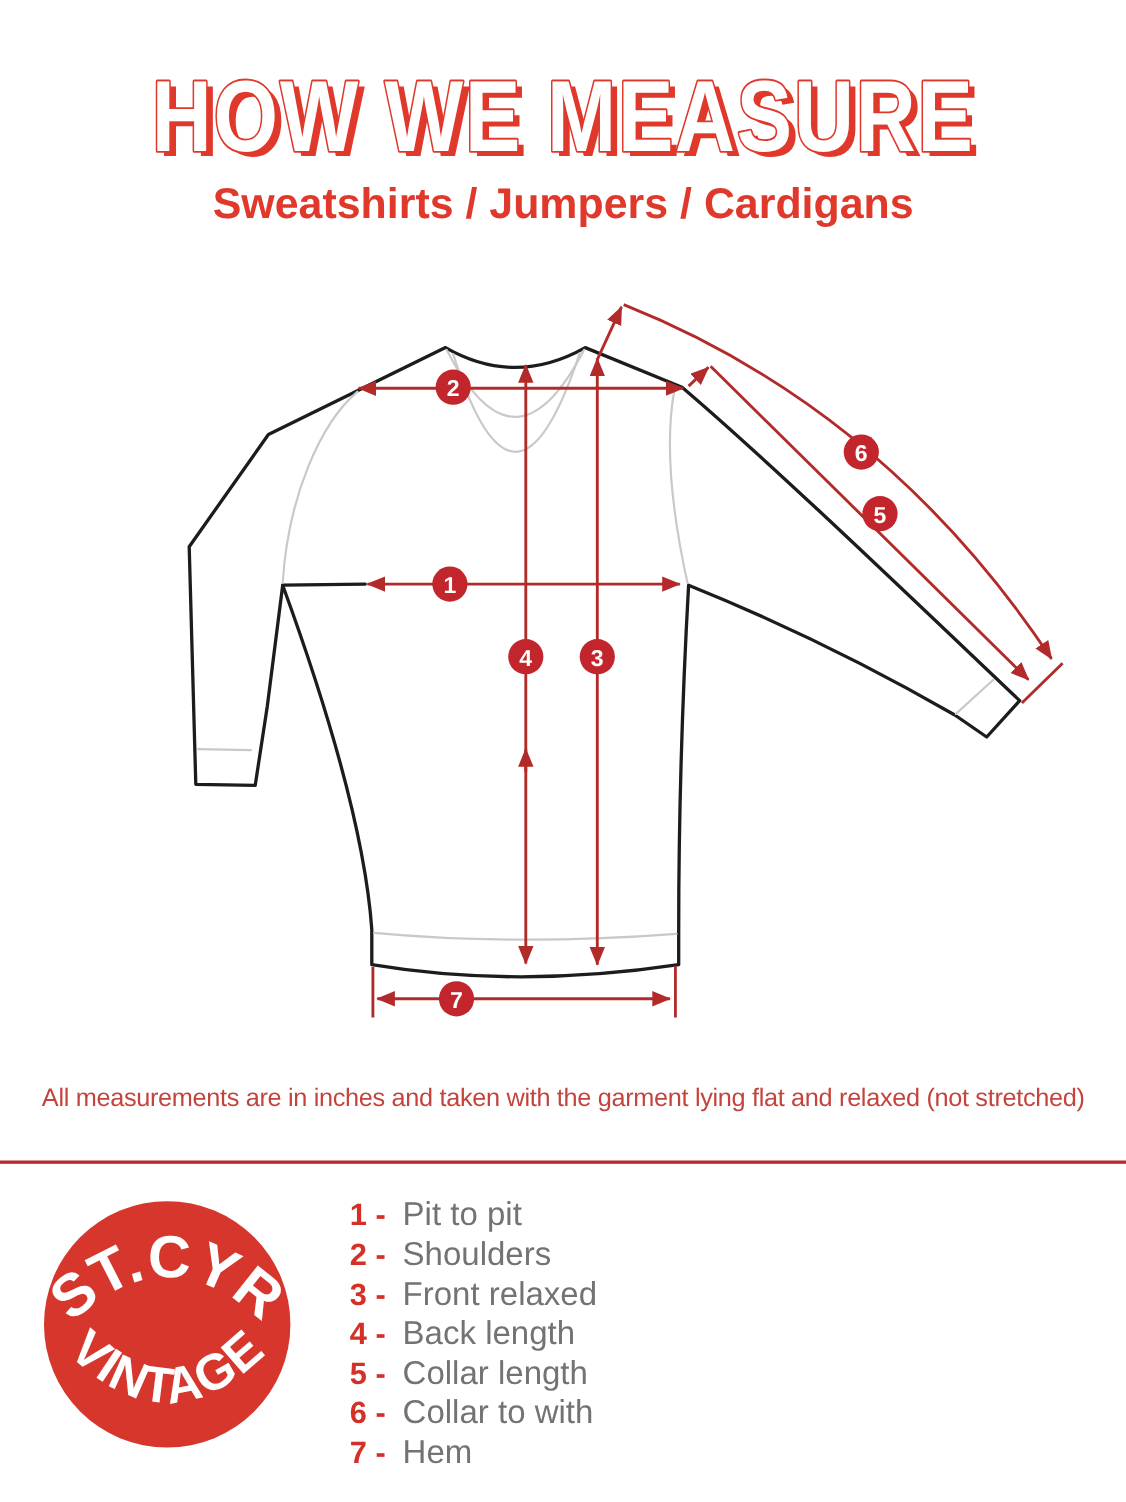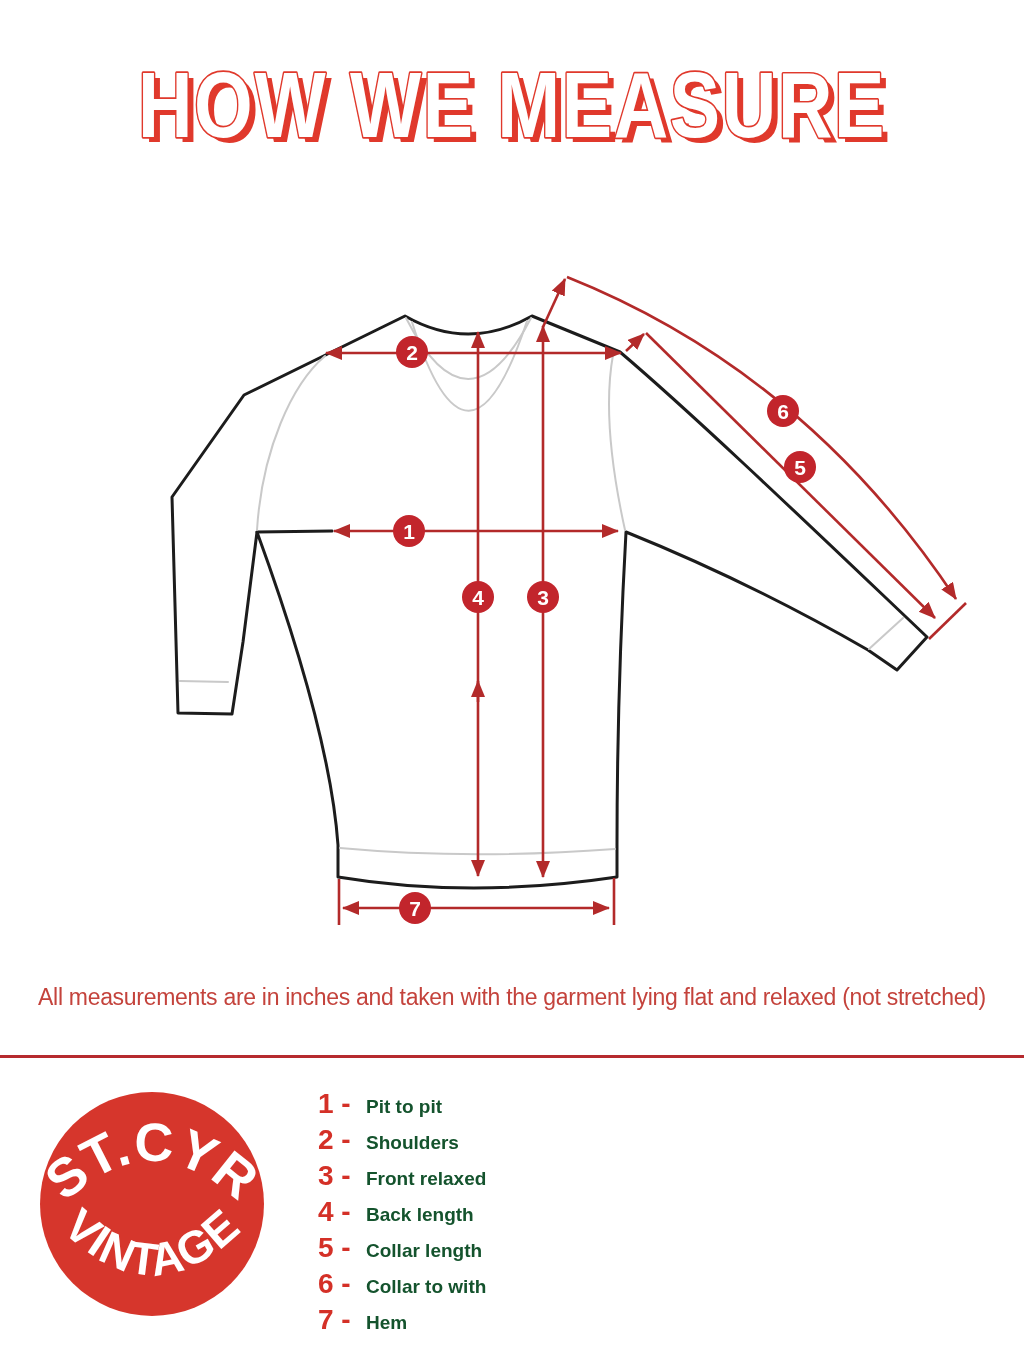--- a/index.html
+++ b/index.html
@@ -36,39 +36,40 @@
   
   .note {
     left:0; top:980px; width:1024px; text-align:center;
     font-size:23px; line-height:34px; letter-spacing:-0.3px; color:#c4433c;
   }
   .divider { left:0; top:1055px; width:1024px; height:3px; background:#b62a2e; }
   
   .legend { left:318px; top:1088px; }
   .legend-row { display:flex; align-items:baseline; height:28px; margin-bottom:8px; }
   .legend-num { width:48px; font-size:28px; font-weight:bold; color:#d43027; white-space:nowrap; }
-  .legend-label { font-size:19px; font-weight:bold; color:#14532d; white-space:nowrap; }
+  .legend-label { font-size:30px; font-weight:normal; color:#737373; white-space:nowrap; }
   
   #logo-svg { left:32px; top:1082px; width:240px; height:244px; }
   #logo-svg text {
     font-family:"Liberation Sans", sans-serif; font-weight:bold; fill:#ffffff; letter-spacing:1px;
   }
   .logo-top { font-size:54px; }
   .logo-bottom { font-size:46px; }
 </style>
 </head>
 <body>
 
 <div class="page">
 
   <svg id="title-svg" class="abs" viewBox="0 0 1024 220" xmlns="http://www.w3.org/2000/svg">
     <text class="title-shadow" x="518" y="142" text-anchor="middle" textLength="748" lengthAdjust="spacingAndGlyphs">HOW WE MEASURE</text>
     <text class="title-main" x="512" y="137" text-anchor="middle" textLength="748" lengthAdjust="spacingAndGlyphs">HOW WE MEASURE</text>
   </svg>
 
+  <div class="abs subtitle">Sweatshirts / Jumpers / Cardigans</div>
 
   <svg id="diagram-svg" class="abs" viewBox="0 0 1024 1365" xmlns="http://www.w3.org/2000/svg">
     <defs>
       <marker id="ah" markerUnits="userSpaceOnUse" markerWidth="18" markerHeight="16" refX="16" refY="7" orient="auto-start-reverse">
         <path d="M0,0 L17,7 L0,14 Z" fill="#b32a2a"></path>
       </marker>
     </defs>
 
     <g>
       <path class="garment" d="M405,316 L244,395 L172,497 L178,713 L232,714 L243,642 L257,532

